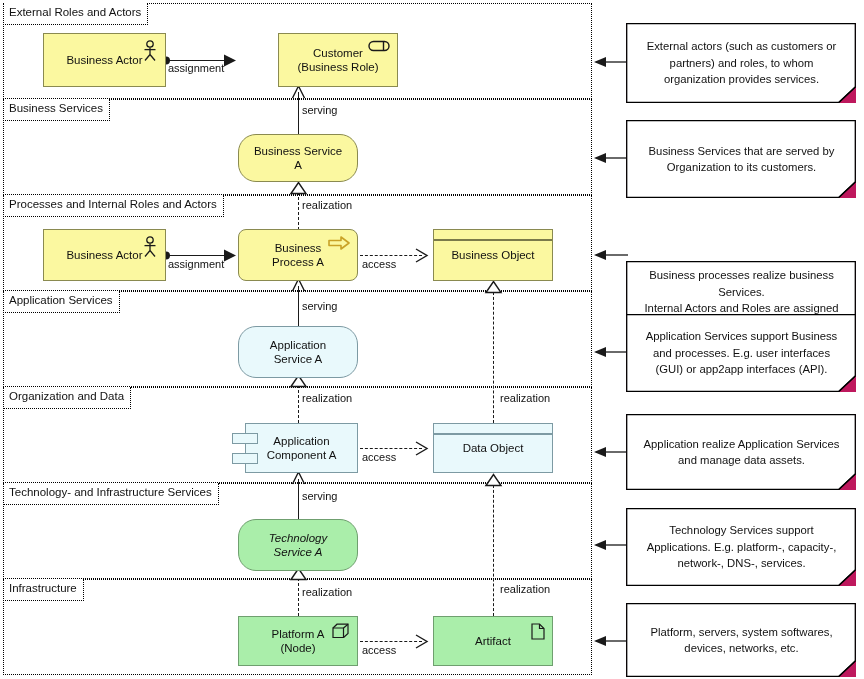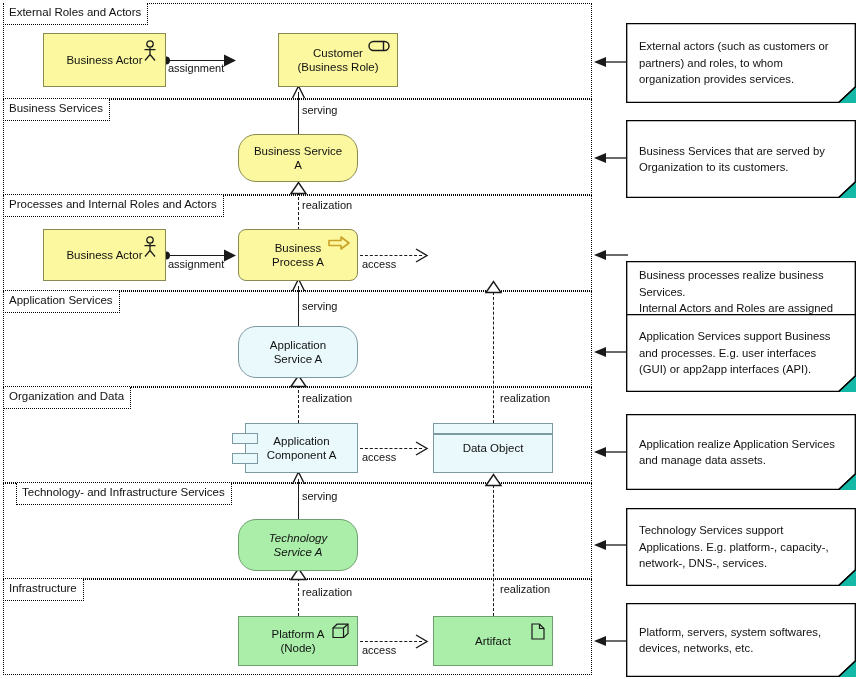--- a/index.html
+++ b/index.html
@@ -35,22 +35,22 @@
 
   
   .conn{position:absolute;}
   .vline-solid{position:absolute;width:0;border-left:1.3px solid #1a1a1a;}
   .vline-dot{position:absolute;width:0;border-left:1.3px dashed #1a1a1a;}
   .hline-solid{position:absolute;height:0;border-top:1.3px solid #1a1a1a;}
   .hline-dash{position:absolute;height:0;border-top:1.3px dashed #1a1a1a;}
   .conn-label{position:absolute;font-size:11px;color:#111;background:transparent;white-space:nowrap;text-align:right;}
 
   
-  .note{position:absolute;box-sizing:border-box;background:#14b8a6;font-size:11.3px;
-        color:#111;line-height:1.45;}
+  .note{position:absolute;box-sizing:border-box;background:#be185d;font-size:11.3px;
+        color:#111;line-height:1.45;text-align:center;}
   .note .txt{position:absolute;left:13px;top:0;right:12px;bottom:0;display:flex;
              align-items:center;}
   .note svg{position:absolute;left:0;top:0;}
   .note-arrow{position:absolute;}
 </style>
 </head>
 <body>
 
 <div id="canvas">
 
@@ -63,21 +63,21 @@
   <div class="band" style="left:3px;top:195px;width:589px;height:96px;"></div>
   <div class="band-label" style="left:3px;top:195px;"><span>Processes and Internal Roles and Actors</span></div>
 
   <div class="band" style="left:3px;top:291px;width:589px;height:96px;"></div>
   <div class="band-label" style="left:3px;top:291px;"><span>Application Services</span></div>
 
   <div class="band" style="left:3px;top:387px;width:589px;height:96px;"></div>
   <div class="band-label" style="left:3px;top:387px;"><span>Organization and Data</span></div>
 
   <div class="band" style="left:3px;top:483px;width:589px;height:96px;"></div>
-  <div class="band-label" style="left:16px;top:483px;text-align:center;"><span>Technology- and Infrastructure Services</span></div>
+  <div class="band-label" style="left:3px;top:483px;text-align:center;"><span>Technology- and Infrastructure Services</span></div>
 
   <div class="band" style="left:3px;top:579px;width:589px;height:96px;"></div>
   <div class="band-label" style="left:3px;top:579px;"><span>Infrastructure</span></div>
 
   <div class="hline-solid" style="left:166px;top:60px;width:64px;"></div>
   <svg class="conn" style="left:158px;top:52px;" width="84" height="18">
     <circle cx="8" cy="8.5" r="4" fill="#1a1a1a"></circle>
     <path d="M66 2.5 L78 8.5 L66 14.5 Z" fill="#1a1a1a"></path>
   </svg>
   <div class="conn-label" style="left:168px;top:62px;"><span>assignment</span></div>
@@ -192,20 +192,24 @@
     </svg>
   </div>
 
   <div class="node biz" style="left:238px;top:229px;width:120px;height:52px;border-radius:8px;">
     <span class="lbl">Business Process A</span>
     <svg class="icon" width="22" height="14" viewBox="0 0 22 14">
       <path d="M1 4.5 L13 4.5 L13 1 L21 7 L13 13 L13 9.5 L1 9.5 Z" fill="none" stroke="#c9a227" stroke-width="1.6" stroke-linejoin="round"></path>
     </svg>
   </div>
 
+  <div class="node biz" style="left:433px;top:229px;width:120px;height:52px;">
+    <div class="obj-bar"></div>
+    <span class="lbl">Business Object</span>
+  </div>
 
   <div class="node app rounded" style="left:238px;top:326px;width:120px;height:52px;">
     <span class="lbl">
       <span>Application</span><br>
       <span>Service A</span>
     </span>
   </div>
 
   <div class="node app" style="left:245px;top:423px;width:113px;height:50px;">
     <span class="lbl" style="padding:0 6px;">

